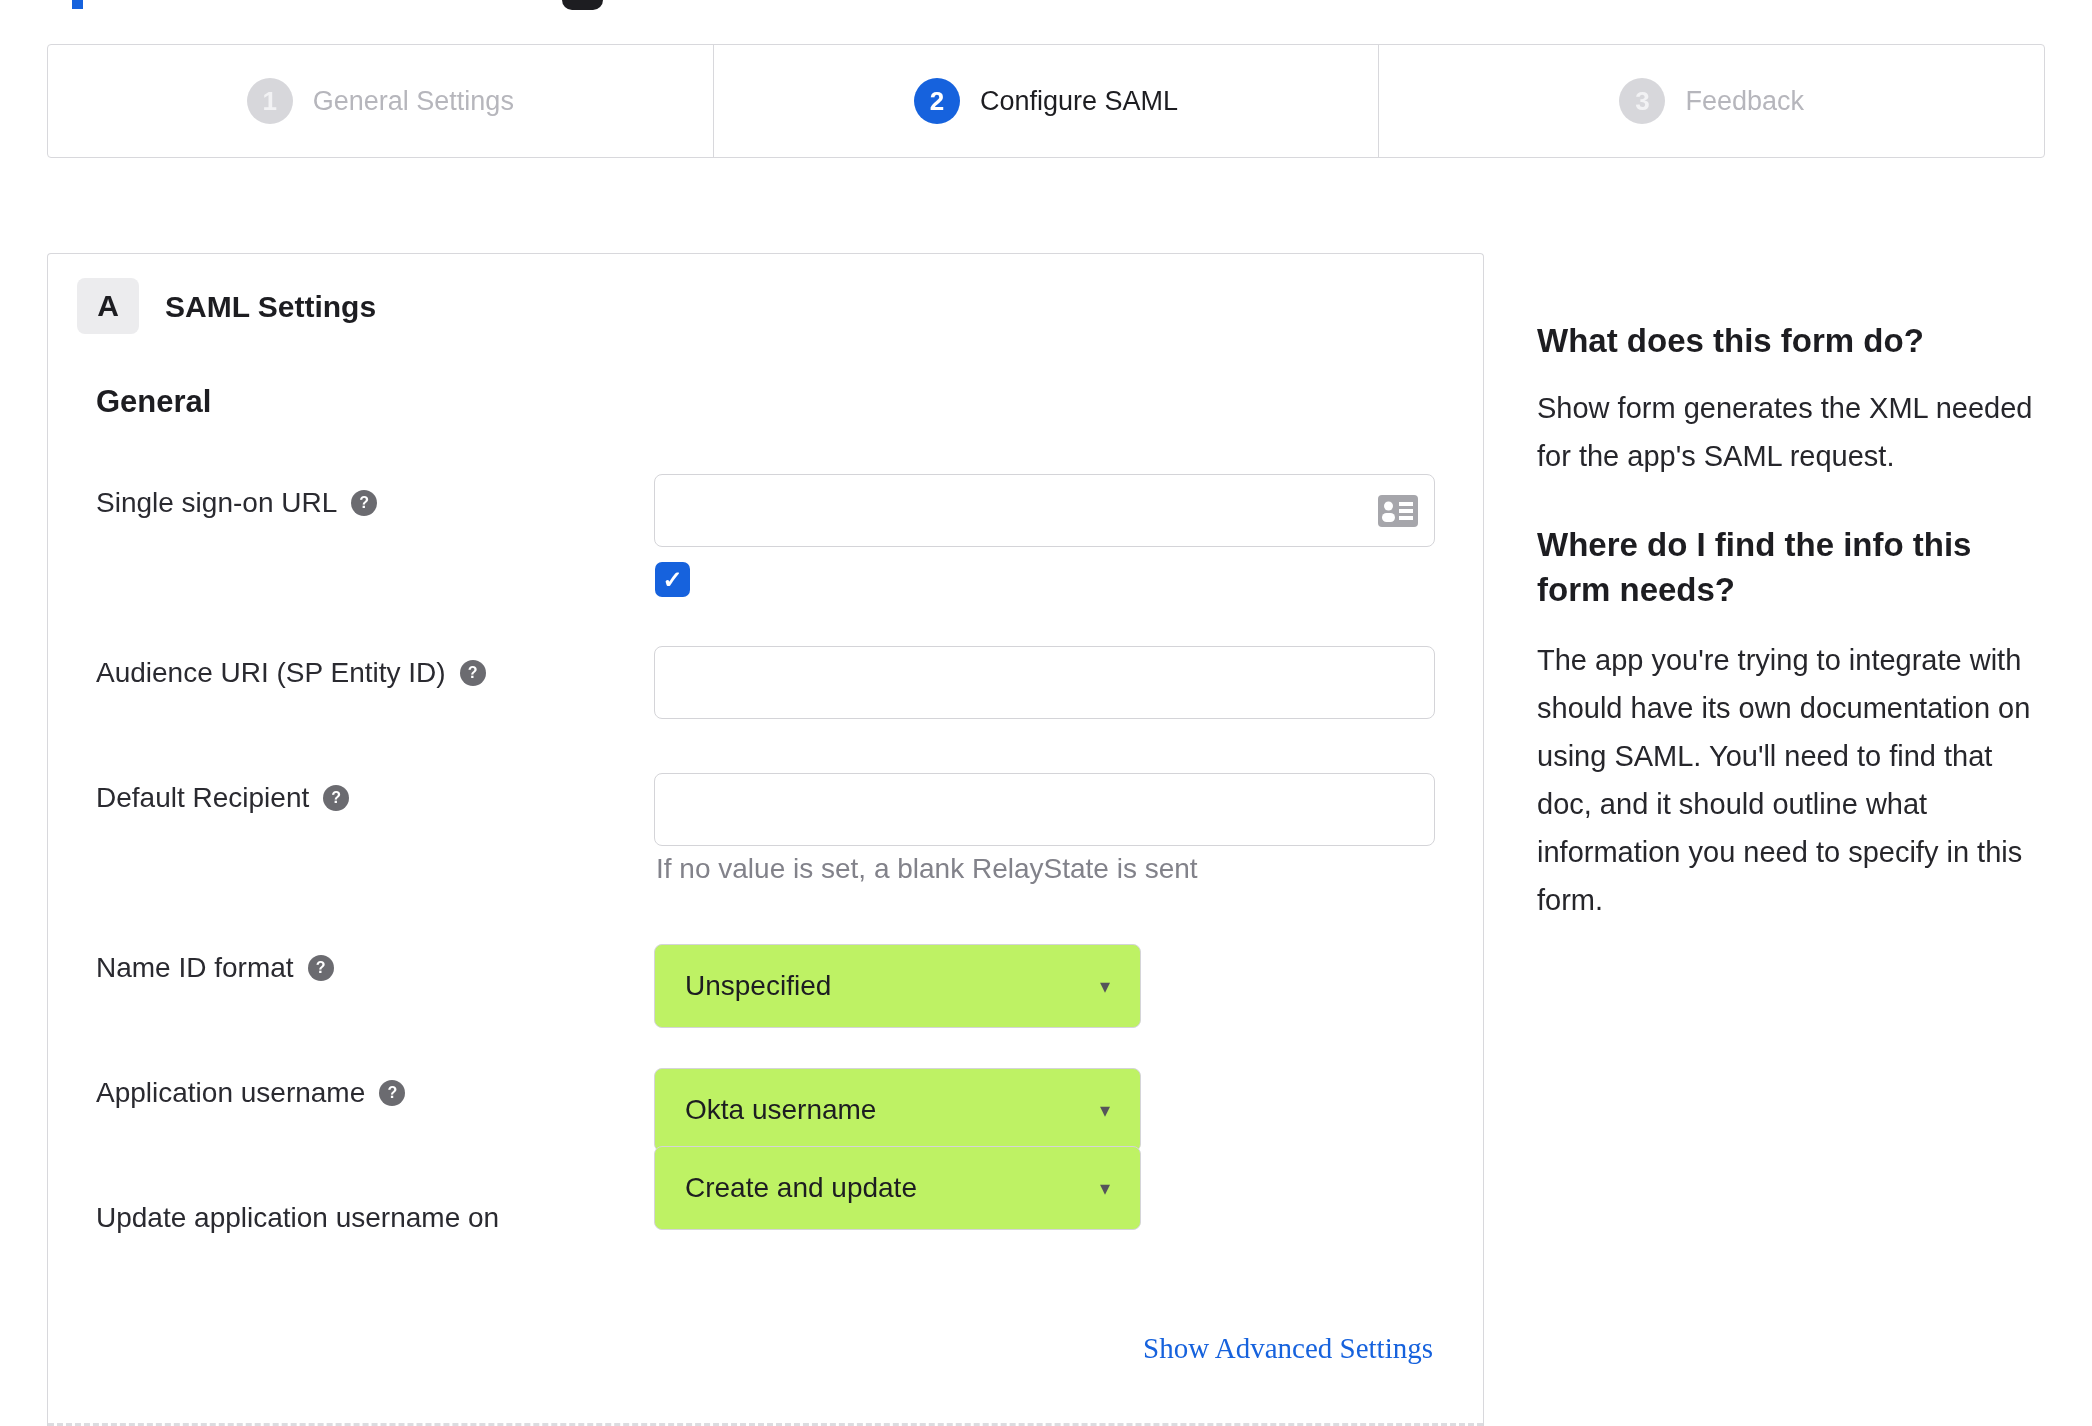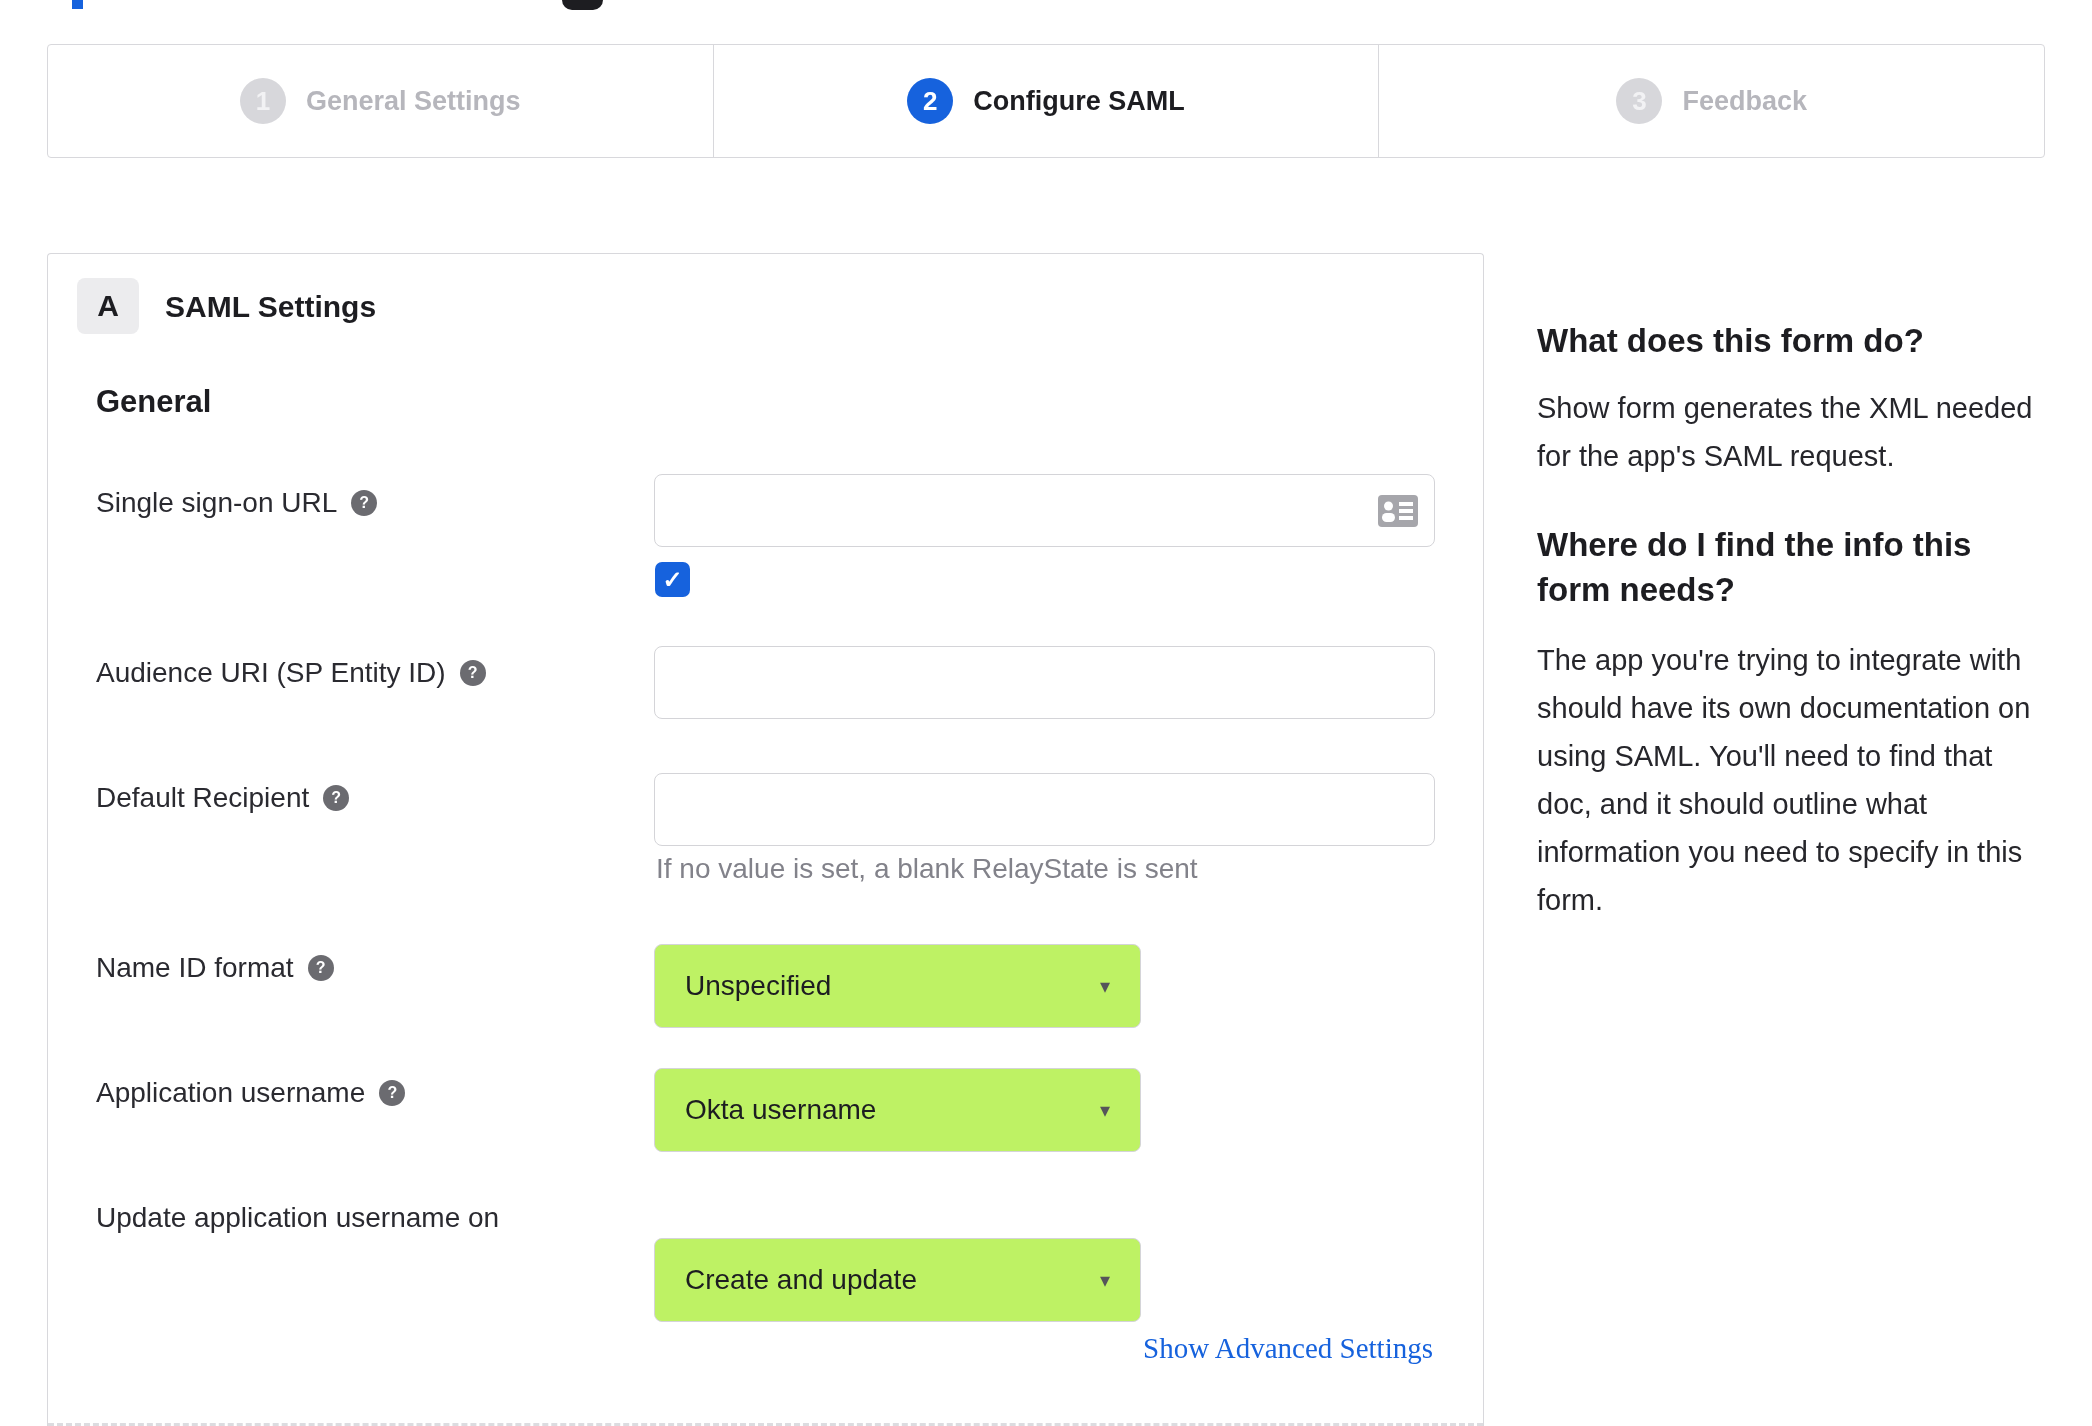--- a/index.html
+++ b/index.html
@@ -14,21 +14,21 @@
 
   
   .stepper { left:47px; top:44px; width:1998px; height:114px; background:#fff;
              border:1px solid #d8d8dc; border-radius:4px; display:flex; }
   .step { flex:1 1 0; display:flex; align-items:center; justify-content:center; gap:20px;
           cursor:default; }
   .step + .step { border-left:1px solid #d8d8dc; }
   .step-circle { width:46px; height:46px; border-radius:50%; background:#d7d7db;
                  color:#f2f2f4; font-size:26px; font-weight:bold;
                  display:flex; align-items:center; justify-content:center; }
-  .step-label { font-size:27px; font-weight:bold; color:#b6b6bc; }
+  .step-label { font-size:27px; font-weight:normal; color:#b6b6bc; }
   .step.active .step-circle { background:#1662dd; color:#ffffff; }
   .step.active .step-label { color:#1d1d21; }
 
   
   .card { left:47px; top:253px; width:1437px; height:1173px; background:#fff;
           border:1px solid #d8d8dc; border-bottom:none; border-radius:4px 4px 0 0; }
   .card-dashed-bottom { position:absolute; left:0; right:0; bottom:0;
           border-top:3px dashed #dcdce0; }
 
   .section-badge { left:29px; top:24px; width:62px; height:56px; background:#ececee;
@@ -137,21 +137,21 @@
     <span class="help-icon">?</span>
   </div>
   <div class="abs select" style="top:814px;">
     <span>Okta username</span>
     <span class="caret">▾</span>
   </div>
 
   <div class="abs field-label" style="top:948px;">
     <span>Update application username on</span>
   </div>
-  <div class="abs select" style="top:984px;">
+  <div class="abs select" style="top:892px;">
     <span>Create and update</span>
     <span class="caret">▾</span>
   </div>
 
   <a class="abs advanced-link">Show Advanced Settings</a>
 
   <div class="card-dashed-bottom"></div>
 </div>
 
 <div class="abs side" style="top:318px;">

